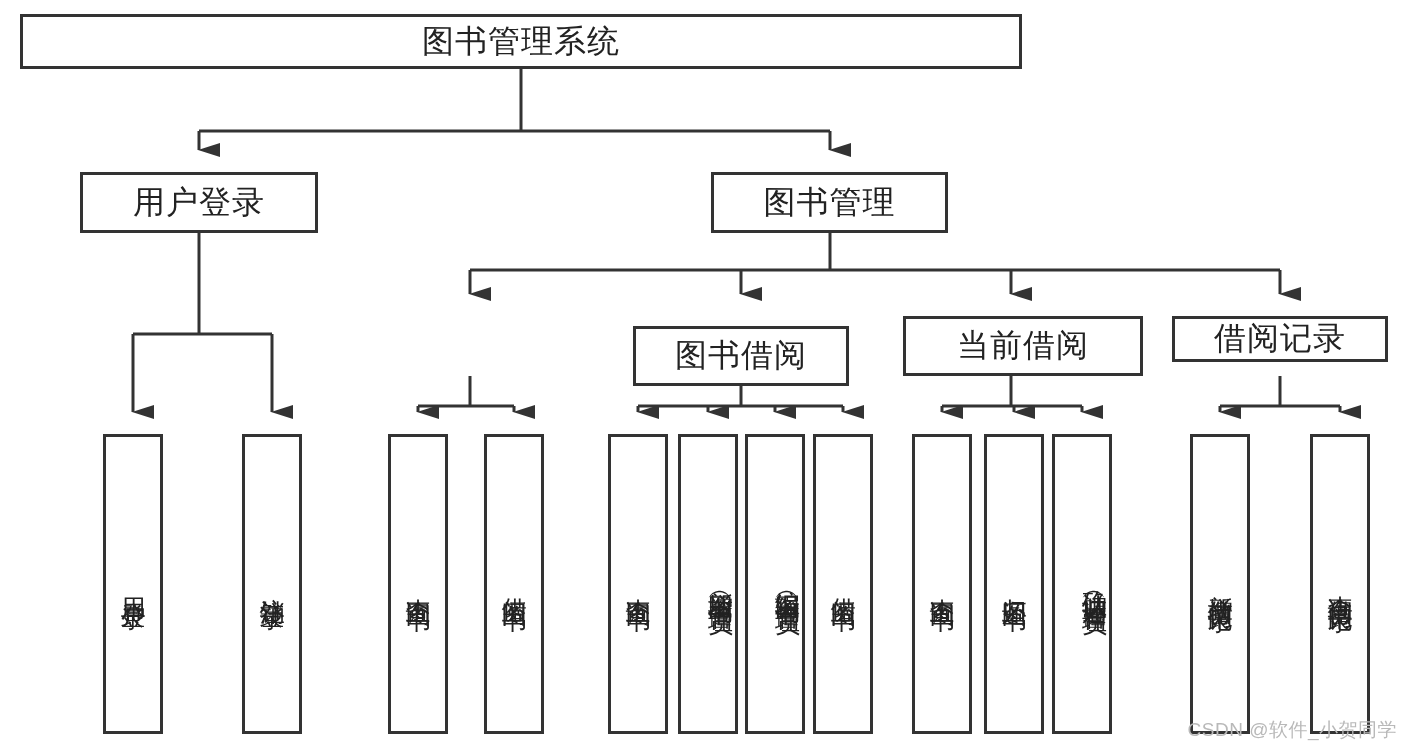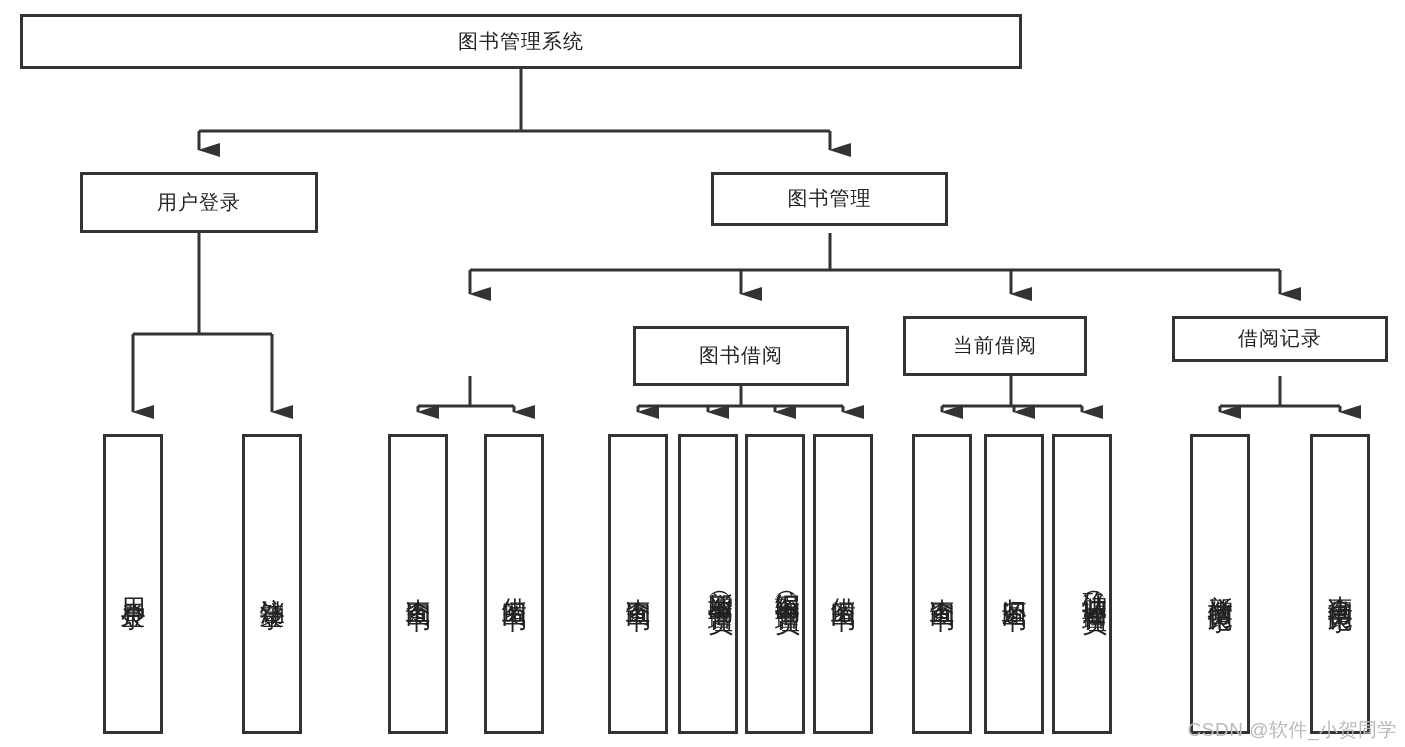--- a/index.html
+++ b/index.html
@@ -30,21 +30,21 @@
     box-sizing: border-box;
     border: 3px solid #333333;
     background: #ffffff;
     display: flex;
     align-items: center;
     justify-content: center;
     color: #222222;
     line-height: 1.18;
   }
   .node.horiz {
-    font-size: 20px;
+    font-size: 32px;
     letter-spacing: 1px;
     padding: 0 6px;
   }
   .node.vert {
     writing-mode: vertical-rl;
     text-orientation: upright;
     font-size: 25px;
     letter-spacing: 3px;
     padding: 10px 0;
     align-items: flex-start;
@@ -131,28 +131,28 @@
     </g>
   </svg>
 
   <div class="node horiz" style="left:20px; top:14px; width:1002px; height:55px;">
     <span>图书管理系统</span>
   </div>
 
   <div class="node horiz" style="left:80px; top:172px; width:238px; height:61px;">
     <span>用户登录</span>
   </div>
-  <div class="node horiz" style="left:711px; top:172px; width:237px; height:54px;">
+  <div class="node horiz" style="left:711px; top:172px; width:237px; height:61px;">
     <span>图书管理</span>
   </div>
 
   <div class="node horiz" style="left:633px; top:316px; width:216px; height:60px;margin-top:10px;">
     <span>图书借阅</span>
   </div>
-  <div class="node horiz" style="left:903px; top:316px; width:184px; height:60px;">
+  <div class="node horiz" style="left:903px; top:316px; width:240px; height:60px;">
     <span>当前借阅</span>
   </div>
   <div class="node horiz" style="left:1172px; top:316px; width:216px; height:46px;">
     <span>借阅记录</span>
   </div>
 
   <div class="node vert" style="left:103px; top:434px; width:60px; height:300px; align-items:center;">
     <span>用户登录</span>
   </div>
   <div class="node vert" style="left:242px; top:434px; width:60px; height:300px; align-items:center;">

